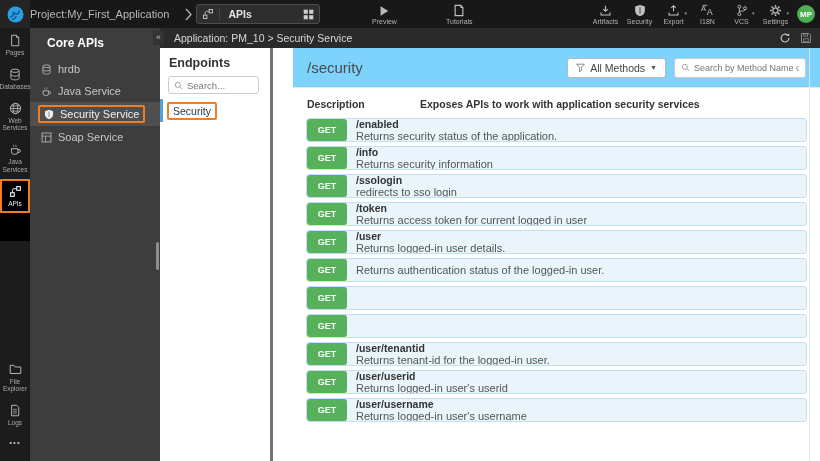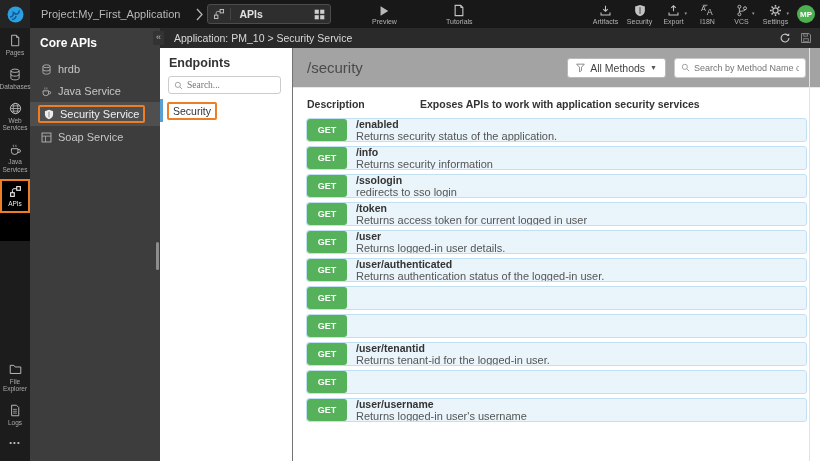--- a/index.html
+++ b/index.html
@@ -6,21 +6,21 @@
     --accent-orange:#ee7d23; --get-green:#55b25a; --row-bg:#e9f4fb; --row-border:#c3e0f2;
     --avatar-green:#4caf50;
   }
   *{box-sizing:border-box;margin:0;padding:0}
   body{font-family:"Liberation Sans","DejaVu Sans",sans-serif;background:#888}
   .screen{position:relative;width:820px;height:461px;background:#fff;overflow:hidden}
 
   
   .topbar{position:absolute;left:0;top:0;right:0;height:28px;background:#181818;display:flex;align-items:center;z-index:5}
   .logo-box{width:30px;height:28px;background:#242424;display:flex;align-items:center;justify-content:center;flex-shrink:0}
-  .project{color:#b8b8b8;font-size:11px;margin-left:11px;white-space:nowrap}
+  .project{color:#b8b8b8;font-size:11px;margin-left:0;white-space:nowrap}
   .tb-chev{margin:0 4px 0 16px;color:#b5b5b5;display:flex;align-items:center}
   .ws-dd{height:20px;background:#2e2e2e;border:1px solid #4c4c4c;border-radius:3px;display:flex;align-items:center;width:124px}
   .ws-dd .node-sec{padding:0 5px;border-right:1px solid #454545;color:#b9b9b9;display:flex;align-items:center}
   .ws-dd .ws-lbl{flex:1;padding-left:8px;font-size:10.5px;font-weight:bold;color:#e2e2e2}
   .ws-dd .grid-sec{padding:0 5px;color:#cfcfcf;display:flex;align-items:center}
   .tb-item{position:absolute;top:3px;display:flex;flex-direction:column;align-items:center;gap:1px;color:#b3b3b3;font-size:7px;cursor:default}
   .tb-item .ic{height:14px;display:flex;align-items:flex-end;color:#c3c3c3}
   .tb-actions{position:absolute;right:30px;top:3px;display:flex;gap:5px}
   .tb-action{width:29px;display:flex;flex-direction:column;align-items:center;gap:1px;color:#b3b3b3;font-size:7px}
   .tb-action .ic{height:14px;display:flex;align-items:flex-end;color:#c3c3c3;position:relative}
@@ -32,49 +32,49 @@
   .rail-item{display:flex;flex-direction:column;align-items:center;gap:2px;padding:6px 0 5px;color:#a9a9a9;font-size:6.5px;line-height:1.2;text-align:center;cursor:pointer}
   .rail-item .ic{color:#b9b9b9;height:13px;display:flex;align-items:center}
   .rail-item.active{background:#000;outline:2px solid var(--accent-orange);outline-offset:-2px;color:#e8e8e8}
   .rail-item.active .ic{color:#e8e8e8}
   .rail-active-ext{height:28px;background:#000}
   .rail-bottom{position:absolute;left:0;right:0;bottom:8px}
   .rail-dots{color:#bdbdbd;font-size:8px;letter-spacing:1px;text-align:center;padding:6px 0}
 
   
   .core{position:absolute;left:30px;top:28px;bottom:0;width:130px;background:#3d3d3d;z-index:3}
-  .core-title{color:#fff;font-size:12px;font-weight:bold;padding:8px 10px 8px}
+  .core-title{color:#fff;font-size:12px;font-weight:bold;padding:8px 17px 8px}
   .core-item{display:flex;align-items:flex-start;padding:3px 8px;cursor:pointer}
   .ci-inner{display:inline-flex;align-items:center;gap:6px;color:#c6c6c6;font-size:11px;padding:2px 3px}
   .core-item.selected{background:#4f4f4f}
   .core-item.selected .ci-inner{border:2px solid var(--accent-orange);border-radius:2px;color:#f0f0f0;padding:1px 4px}
   .ci-inner .ic{display:flex;align-items:center;color:#b9b9b9}
   .core-item.selected .ic{color:#eee}
   .core-scroll{position:absolute;right:1px;top:214px;width:3px;height:28px;background:#8d8d8d;border-radius:2px}
 
   
   .appbar{position:absolute;left:160px;top:28px;right:0;height:20px;background:#2a2a2a;display:flex;align-items:center;padding-left:14px;z-index:3}
   .appbar .crumb{color:#d8d8d8;font-size:10.5px}
   .appbar-icons{margin-left:auto;display:flex;align-items:center;gap:9px;padding-right:8px}
   .appbar-icons .ic{display:flex;align-items:center}
   .collapse-btn{position:absolute;left:153px;top:31px;width:11px;height:14px;background:#333;color:#b5b5b5;font-size:9px;line-height:13px;text-align:center;z-index:6;cursor:pointer}
 
   
-  .endpoints{position:absolute;left:160px;top:48px;bottom:0;width:133px;background:#fff;border-right:1px solid #737373;z-index:2}
+  .endpoints{position:absolute;left:160px;top:48px;bottom:0;width:113px;background:#fff;border-right:3px solid #737373;z-index:2}
   .ep-title{font-size:12.5px;font-weight:bold;color:#333;padding:8px 9px 6px}
   .ep-search{margin:0 11px 0 8px;height:18px;border:1px solid #ccc;border-radius:3px;display:flex;align-items:center;gap:4px;padding:0 5px;background:#fff}
   .ep-search .ic{color:#999;display:flex}
-  .ep-search input{border:0;outline:0;flex:1;min-width:0;font-size:9.5px;color:#555;font-family:Liberation Serif, serif;background:transparent}
+  .ep-search input{border:0;outline:0;flex:1;min-width:0;font-size:9.5px;color:#555;font-family:Liberation Sans, sans-serif;background:transparent}
   .ep-item{margin-top:5px;border-left:3px solid #57a0d3;padding:2px 4px;cursor:pointer}
   .ep-item-ann{display:inline-block;border:2px solid var(--accent-orange);border-radius:2px;padding:1px 4px;font-size:10.5px;color:#333}
 
   
   .main{position:absolute;left:293px;top:48px;right:0;bottom:0;background:#fff;z-index:1}
   .scroll-line{position:absolute;right:10px;top:0;bottom:0;width:1px;background:#e2e2e2}
-  .main-head{display:flex;align-items:center;height:40px;padding:0 14px 0 14px;background:#a3a3a3;border-bottom:1px solid #e8e8e8}
+  .main-head{display:flex;align-items:center;height:40px;padding:0 14px 0 14px;background:#7dd3fc;border-bottom:1px solid #e8e8e8}
   .main-title{font-size:15px;color:#4a4a4a}
   .controls{margin-left:auto;display:flex;gap:8px;align-items:center}
   .methods-dd{height:20px;border:1px solid #b9b9b9;border-radius:3px;background:#fff;display:flex;align-items:center;gap:5px;padding:0 8px;font-size:10.5px;color:#444;cursor:pointer}
   .methods-dd .ic{color:#777;display:flex}
   .methods-dd .dd-caret{font-size:7px;color:#555}
   .url-search{height:20px;width:132px;border:1px solid #c9c9c9;border-radius:3px;background:#fff;display:flex;align-items:center;gap:4px;padding:0 6px}
   .url-search .ic{color:#999;display:flex}
   .url-search input{border:0;outline:0;flex:1;min-width:0;font-size:9px;color:#555;font-family:inherit}
   .desc-row{display:flex;padding:10px 13px 7px 14px;font-size:10.5px;font-weight:bold;color:#333}
   .desc-label{width:113px;flex-shrink:0}
@@ -434,39 +434,42 @@
       <div class="ep-row">
         <span class="get-badge">GET</span>
         <span class="ep-info">
             <span class="ep-path">/user</span>
             <span class="ep-desc">Returns logged-in user details.</span>
           </span>
       </div>
       <div class="ep-row">
         <span class="get-badge">GET</span>
         <span class="ep-info">
-            <span class="ep-path">/user/authenticated</span>
             <span class="ep-desc">Returns authentication status of the logged-in user.</span>
           </span>
       </div>
       <div class="ep-row">
         <span class="get-badge">GET</span>
       </div>
       <div class="ep-row">
         <span class="get-badge">GET</span>
       </div>
       <div class="ep-row">
         <span class="get-badge">GET</span>
         <span class="ep-info">
             <span class="ep-path">/user/tenantid</span>
             <span class="ep-desc">Returns tenant-id for the logged-in user.</span>
           </span>
       </div>
       <div class="ep-row">
         <span class="get-badge">GET</span>
+        <span class="ep-info">
+            <span class="ep-path">/user/userid</span>
+            <span class="ep-desc">Returns logged-in user's userid</span>
+          </span>
       </div>
       <div class="ep-row">
         <span class="get-badge">GET</span>
         <span class="ep-info">
             <span class="ep-path">/user/username</span>
             <span class="ep-desc">Returns logged-in user's username</span>
           </span>
       </div>
     </div>
     <div class="scroll-line"></div>

